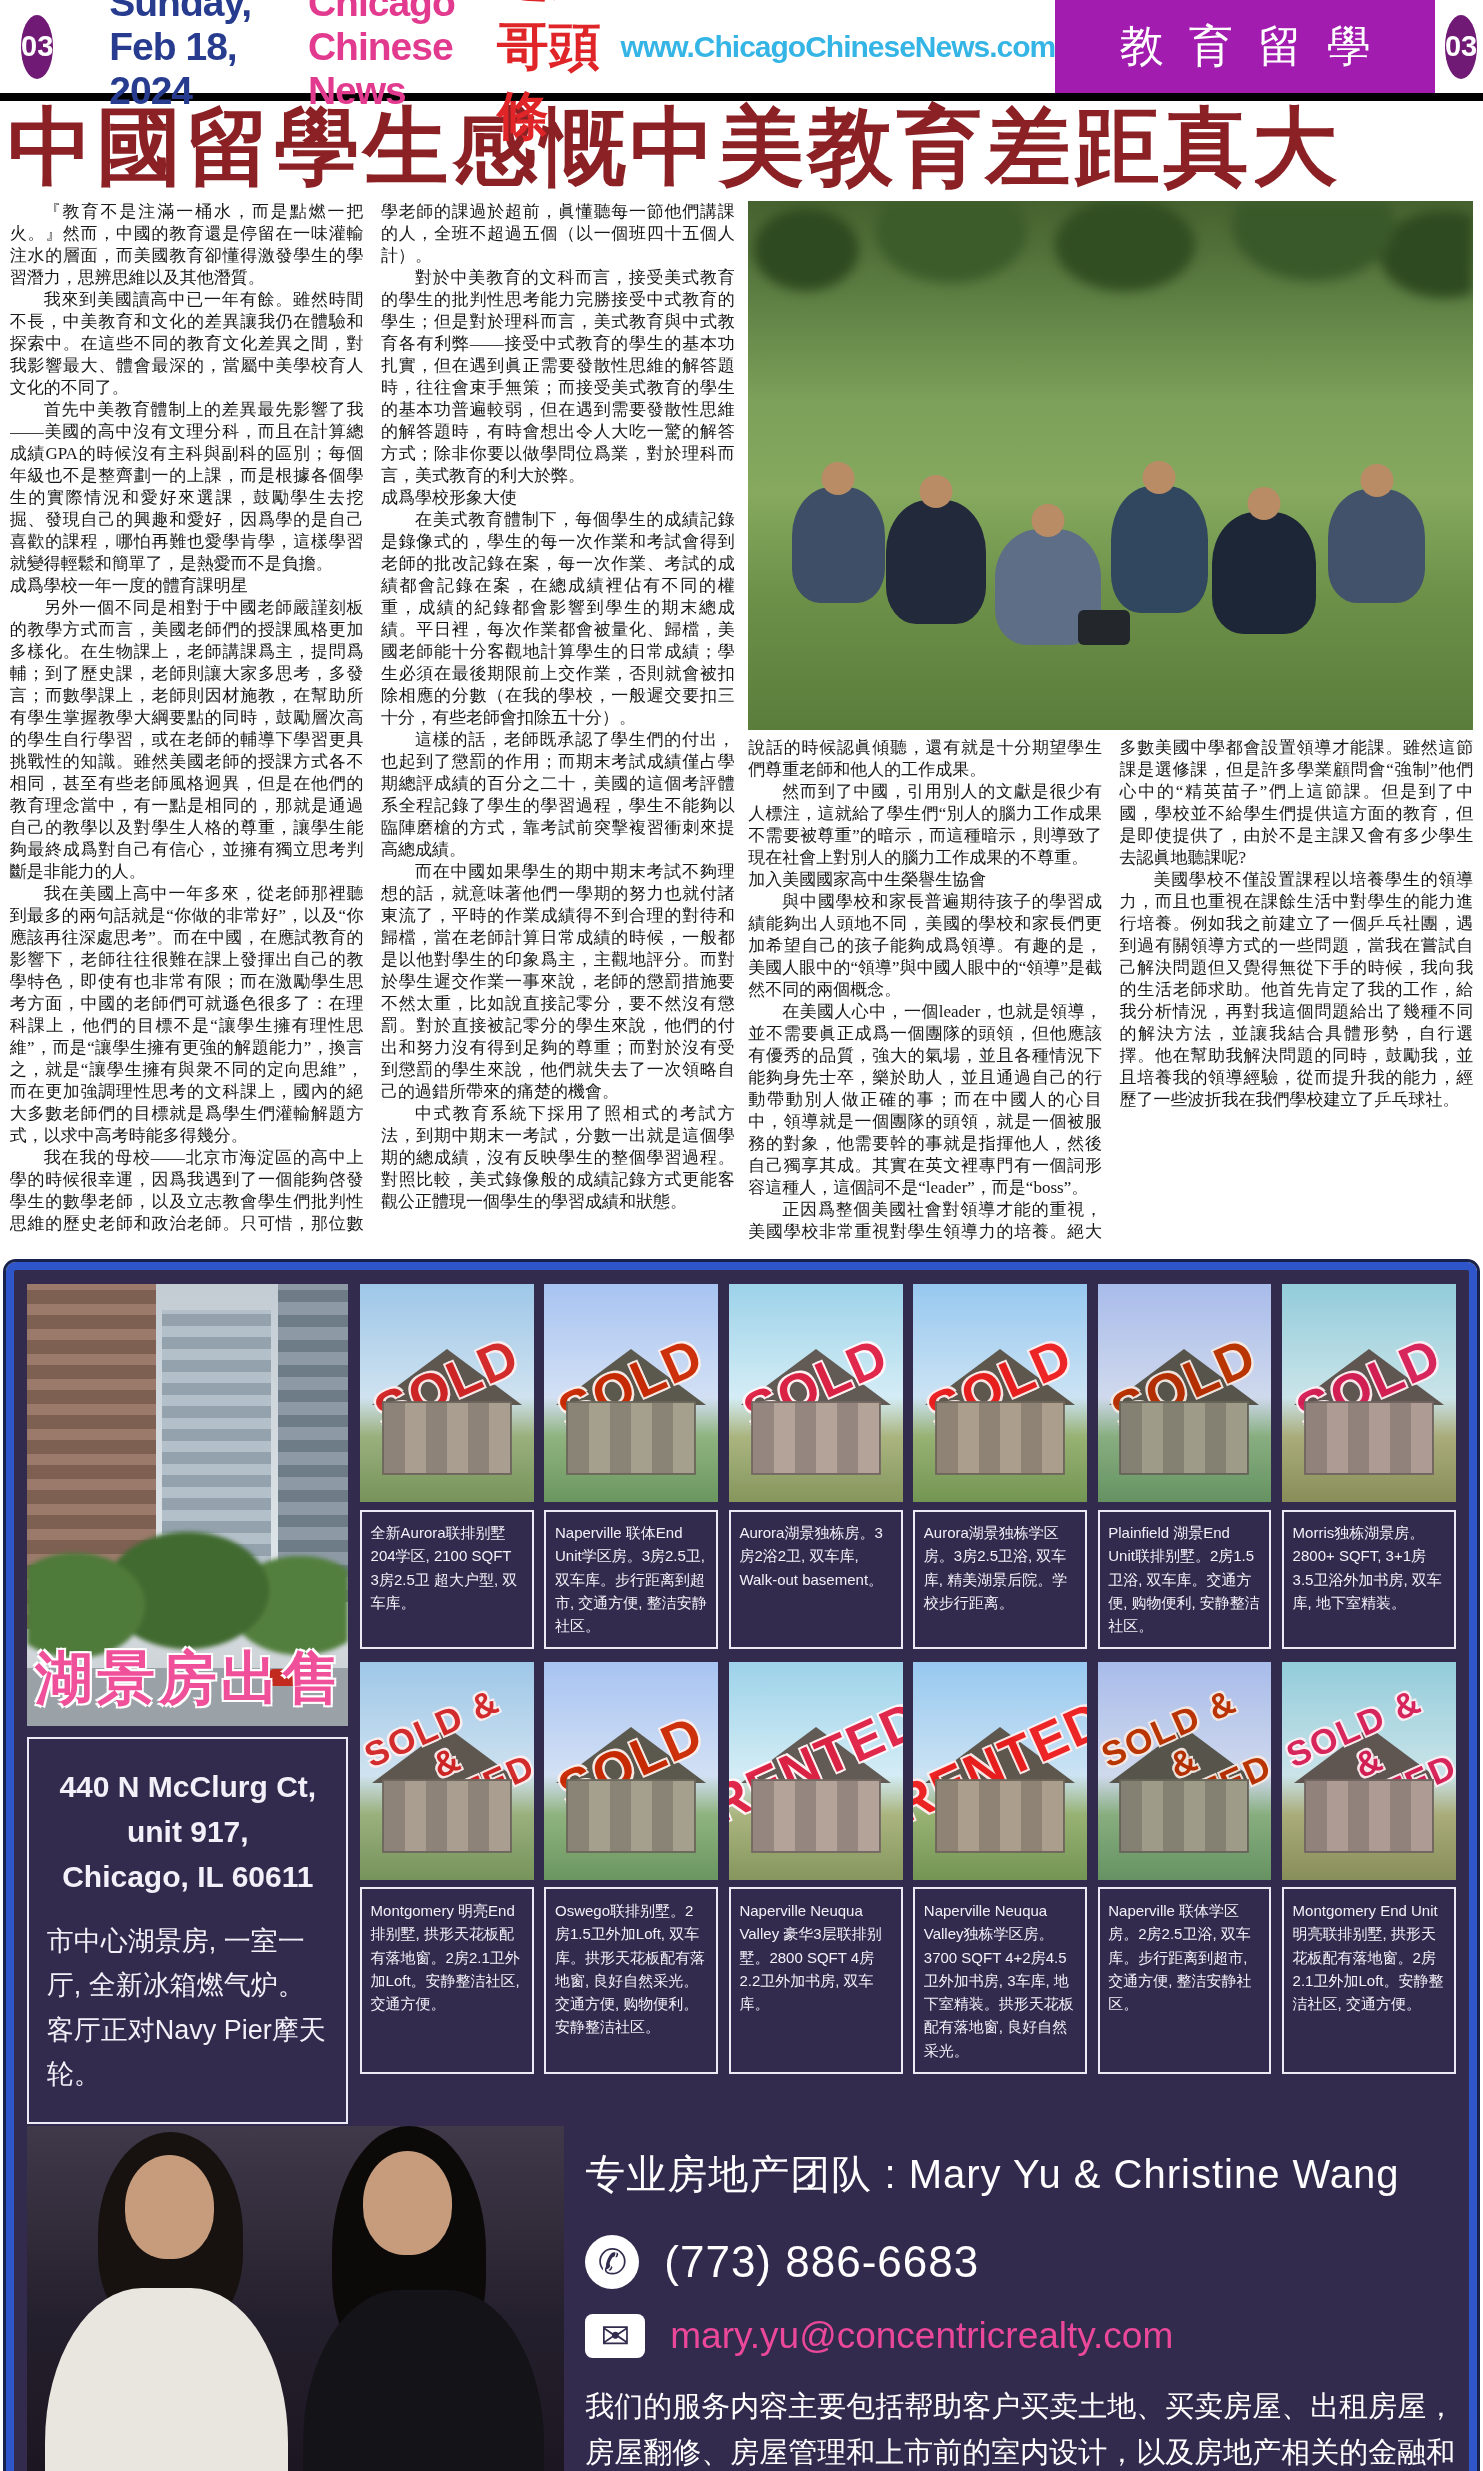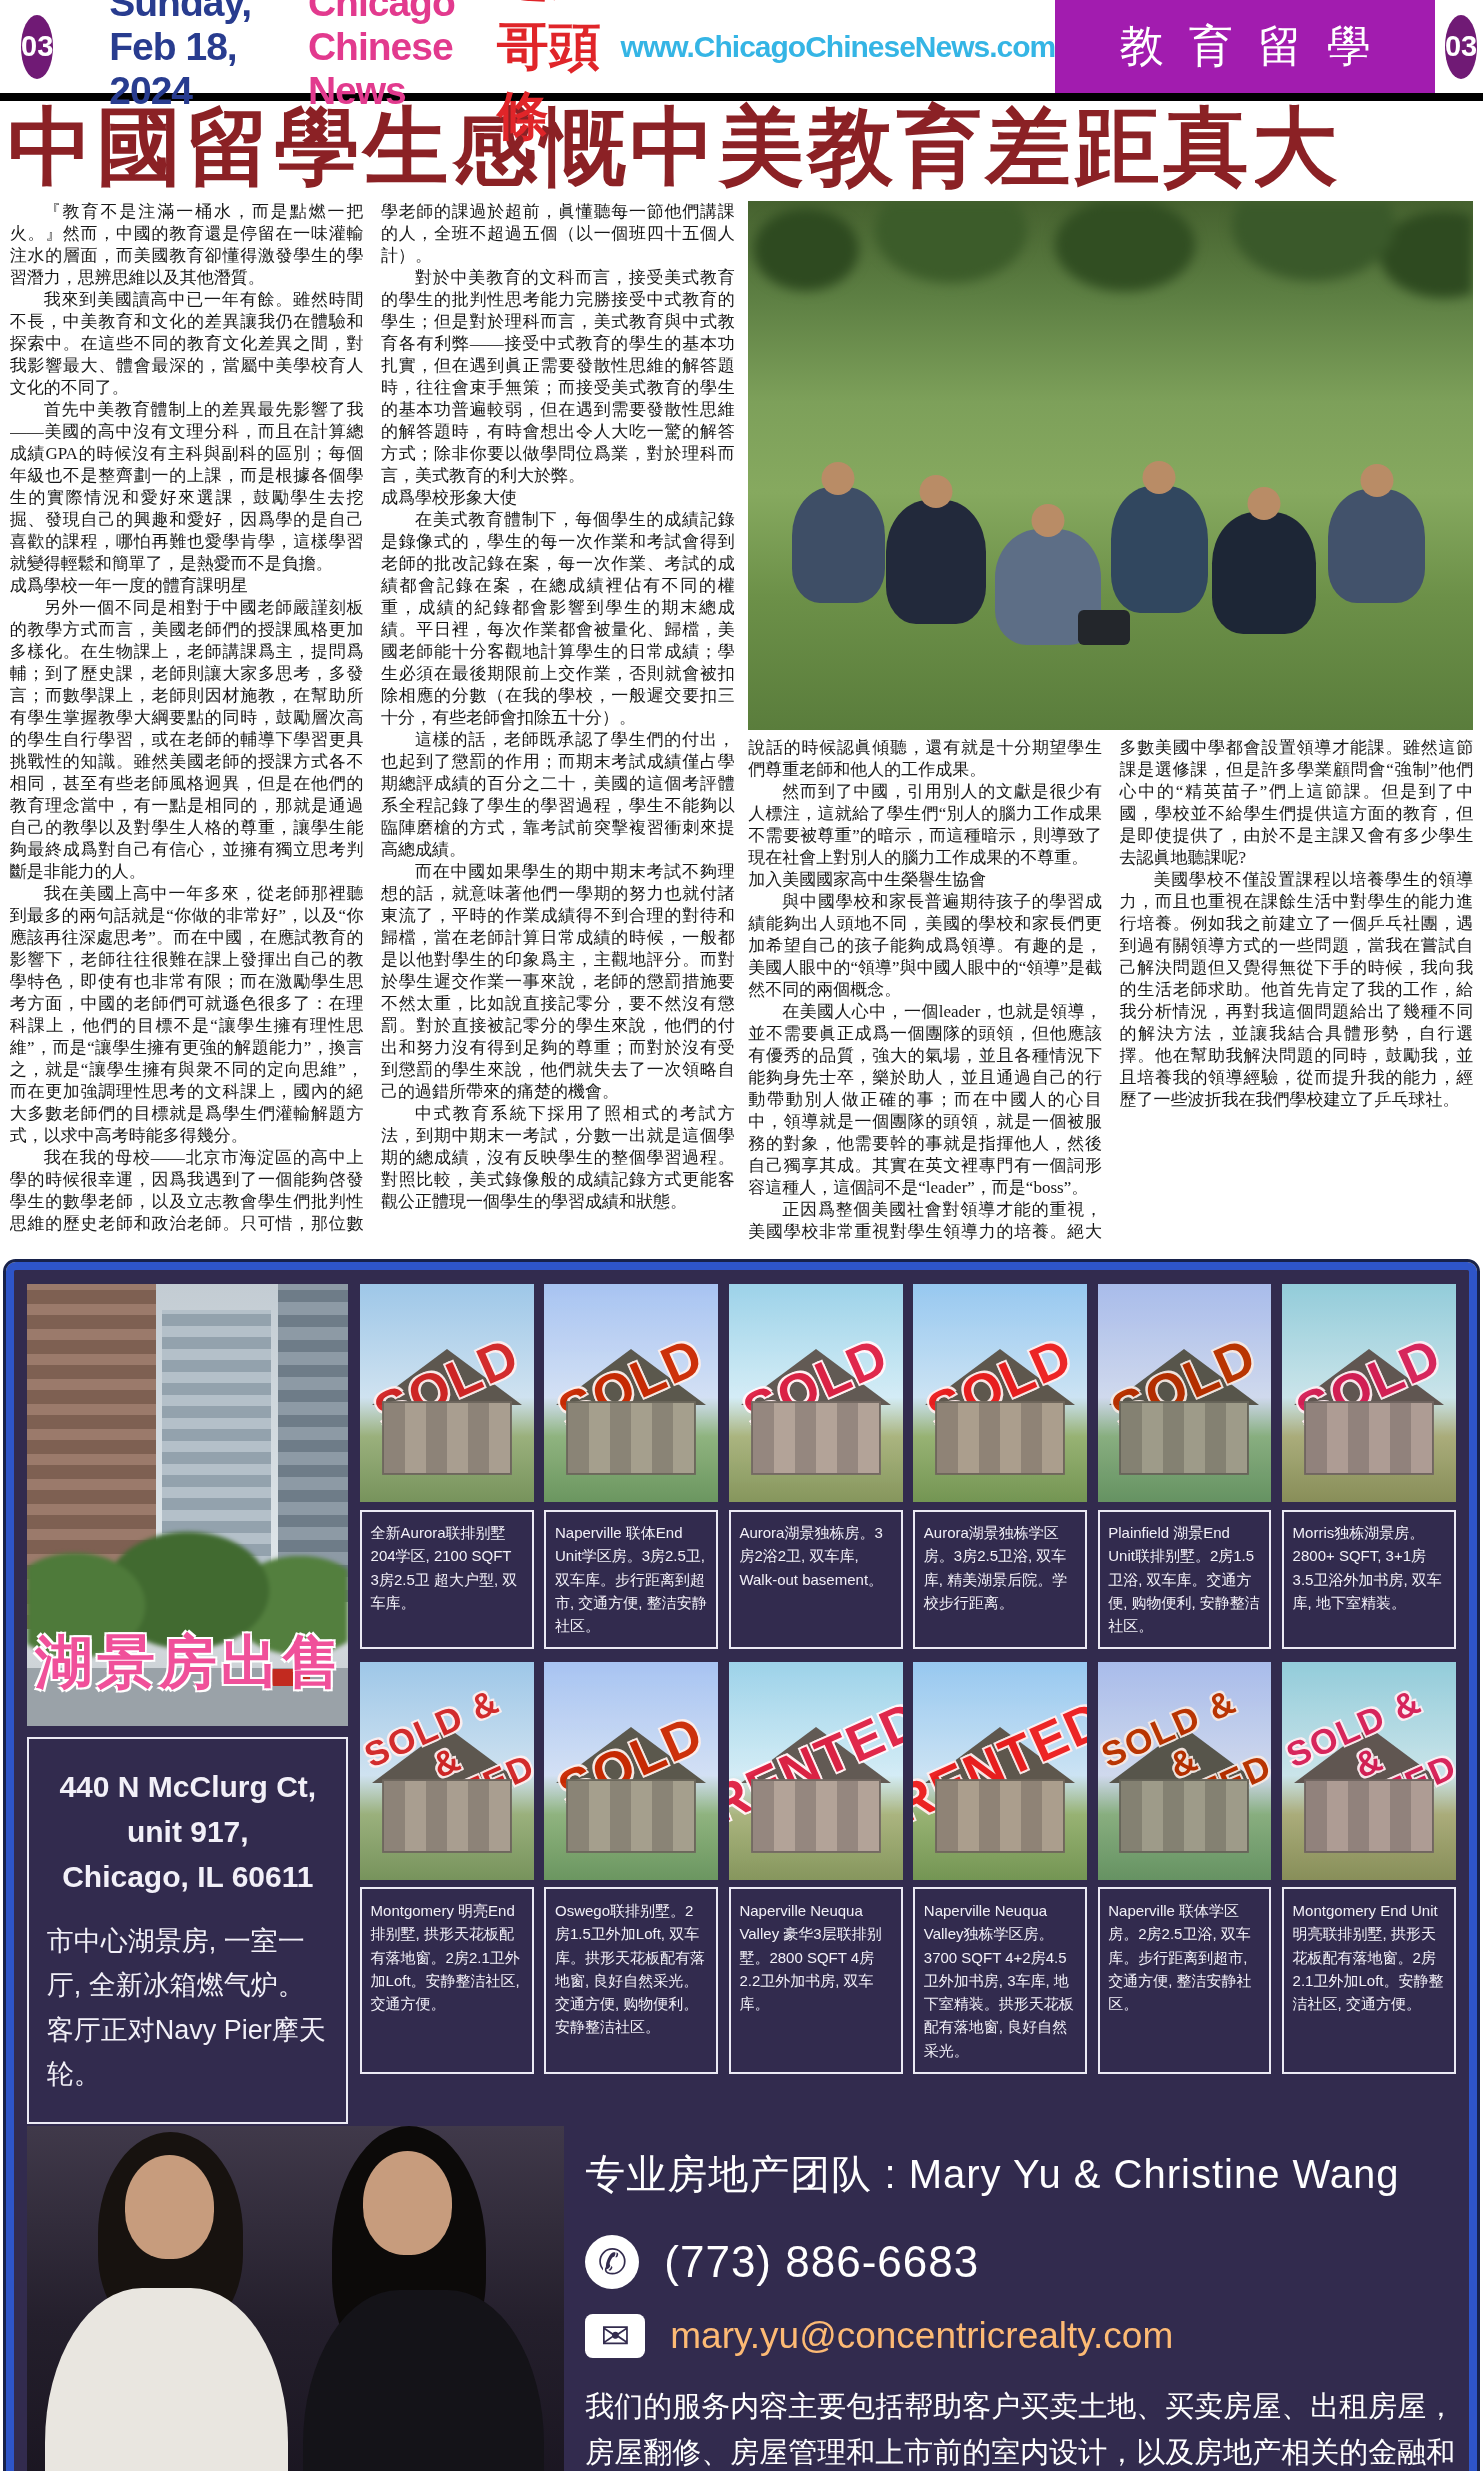--- a/index.html
+++ b/index.html
@@ -71,21 +71,21 @@
   .b3{position:absolute;right:0;top:0;width:22%;height:72%;background:
         repeating-linear-gradient(0deg,#6e7c88 0 11.6px,#8d9aa5 11.6px 25px);}
   .trees{position:absolute;left:0;bottom:12%;width:100%;height:34%;
         background:
          radial-gradient(116px 87px at 15% 55%, #4e7a3a 0 60%, transparent 61%),
          radial-gradient(135px 97px at 50% 45%, #416a30 0 60%, transparent 61%),
          radial-gradient(116px 82px at 85% 55%, #537f3e 0 60%, transparent 61%);
         filter:blur(1.9px);}
   .road{position:absolute;left:0;bottom:0;width:100%;height:13%;background:#9aa2a8;}
   .car{position:absolute;right:12%;bottom:9%;width:41px;height:17.4px;background:#c22a1f;border-radius:4.8px;}
-  .lake-banner{position:absolute;left:7.7px;bottom:24px;font-size:58px;font-weight:bold;color:#f0509a;
+  .lake-banner{position:absolute;left:7.7px;bottom:8px;font-size:58px;font-weight:bold;color:#f0509a;
         letter-spacing:3.9px;text-shadow:-1.9px -1.9px 0 #fff,1.9px -1.9px 0 #fff,-1.9px 1.9px 0 #fff,1.9px 1.9px 0 #fff;text-align:right;}
 
   .addr-box{border:2.9px solid #eceaf4;margin-top:11.6px;flex:1;padding:25px 17.4px;text-align:center;box-sizing:border-box;}
   .addr-en{font-size:30px;font-weight:bold;line-height:1.5;}
   .addr-zh{font-size:27px;line-height:1.65;margin-top:19.3px;text-align:left;}
 
   .grid{flex:1;display:flex;flex-direction:column;}
   .card-row{display:flex;gap:10.6px;margin-bottom:12.6px;}
   .card{flex:1;display:flex;flex-direction:column;min-width:0;}
   .card-photo{height:218px;position:relative;overflow:hidden;
@@ -123,21 +123,21 @@
   .a2-head{left:336px;top:25px;}
   .a2-body{left:276px;top:164px;width:241px;height:386px;background:#141318;}
   .team{flex:1;padding-top:15.4px;}
   .team-title{font-size:40px;color:#fff;margin:5.8px 0 33px 0;letter-spacing:1px;}
   .c-row{display:flex;align-items:center;gap:25px;margin:25px 0;}
   .icon-circle{width:54px;height:54px;border-radius:50%;background:#fff;color:#322b4e;
       display:flex;align-items:center;justify-content:center;font-size:35px;flex:none;}
   .icon-rect{width:60px;height:44px;border-radius:7.7px;background:#fff;color:#322b4e;
       display:flex;align-items:center;justify-content:center;font-size:35px;flex:none;}
   .phone-num{font-size:44px;color:#fff;letter-spacing:1px;}
-  .email-addr{font-size:37px;color:#fdba74;text-align:right;}
+  .email-addr{font-size:37px;color:#ec4899;text-align:right;}
   .team-text{font-size:29px;line-height:1.6;margin-top:25px;color:#fff;}
   .team-text p{margin:0;}
 </style>
 </head>
 <body>
 
 <div class="masthead">
   <div class="pagenum left">03</div>
   <div class="m-date">Sunday, Feb 18, 2024</div>
   <div class="m-paper-en">Chicago Chinese News</div>

